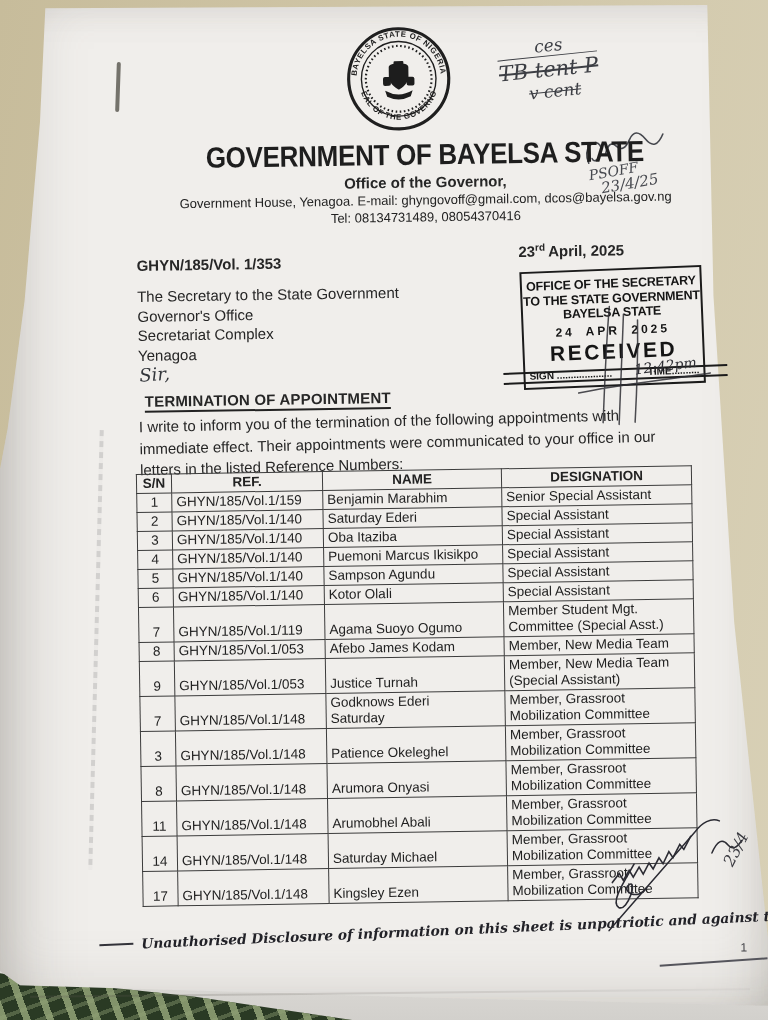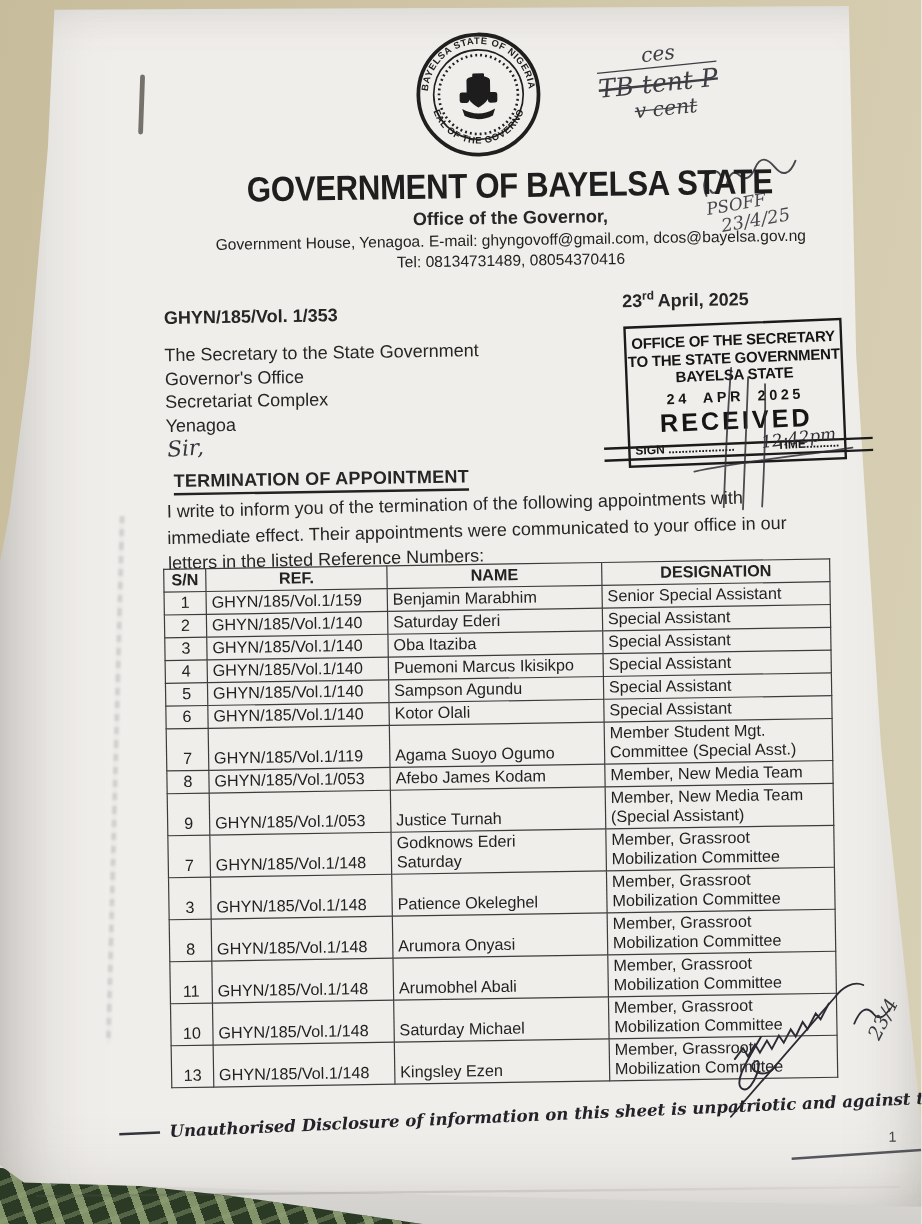--- a/index.html
+++ b/index.html
@@ -252,27 +252,27 @@
           <td>Arumora Onyasi</td>
           <td>Member, Grassroot Mobilization Committee</td>
         </tr>
           <tr>
           <td>11</td>
           <td>GHYN/185/Vol.1/148</td>
           <td>Arumobhel Abali</td>
           <td>Member, Grassroot Mobilization Committee</td>
         </tr>
           <tr>
-          <td>10</td>
+          <td>14</td>
           <td>GHYN/185/Vol.1/148</td>
           <td>Saturday Michael</td>
           <td>Member, Grassroot Mobilization Committee</td>
         </tr>
           <tr>
-          <td>13</td>
+          <td>17</td>
           <td>GHYN/185/Vol.1/148</td>
           <td>Kingsley Ezen</td>
           <td>Member, Grassroot Mobilization Committee</td>
         </tr>
         </tbody>
     </table>
 
     <svg class="table-sig" width="165" height="135" viewBox="0 0 165 135">
       <path d="M12 80 l7 -9 4 7 6 -10 4 7 6 -10 4 7 6 -11 4 6 6 -11 4 6 6 -12 4 6 7 -13 4 5 7 -13" fill="none" stroke="#2b2b33" stroke-width="1.6" stroke-linecap="round"></path>
       <path d="M34 62 c-12 20 -24 38 -16 43 c9 5 20 -30 10 -22 c-7 6 9 16 18 3" fill="none" stroke="#2b2b33" stroke-width="1.6" stroke-linecap="round"></path>

